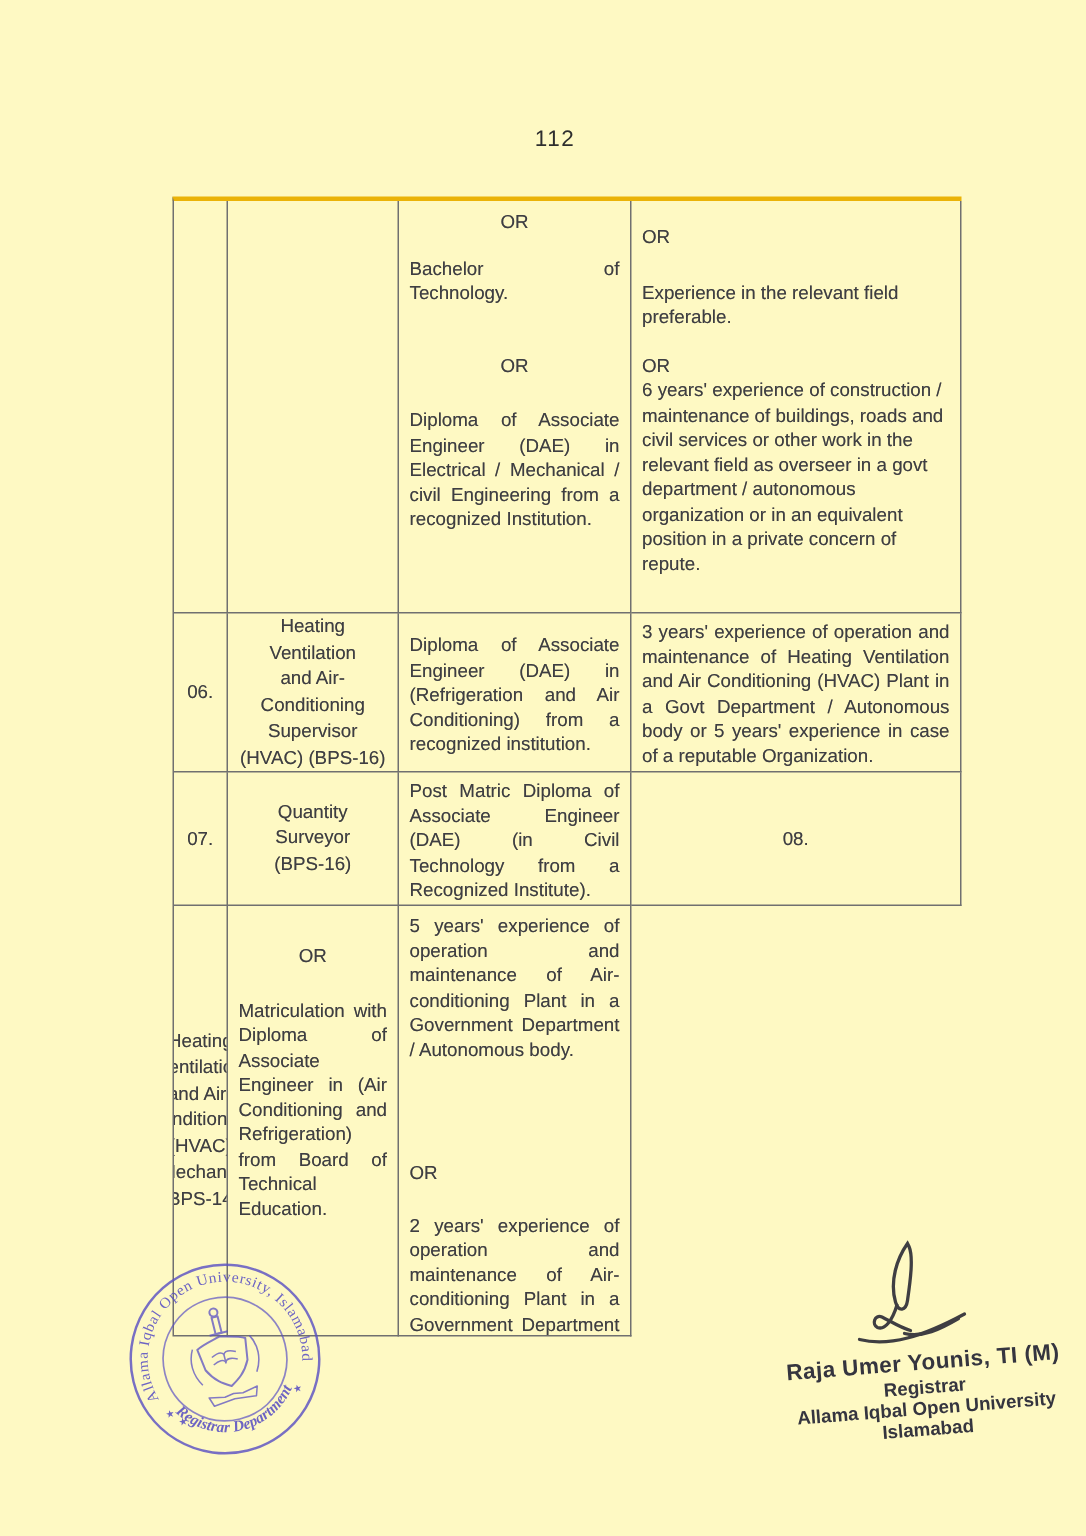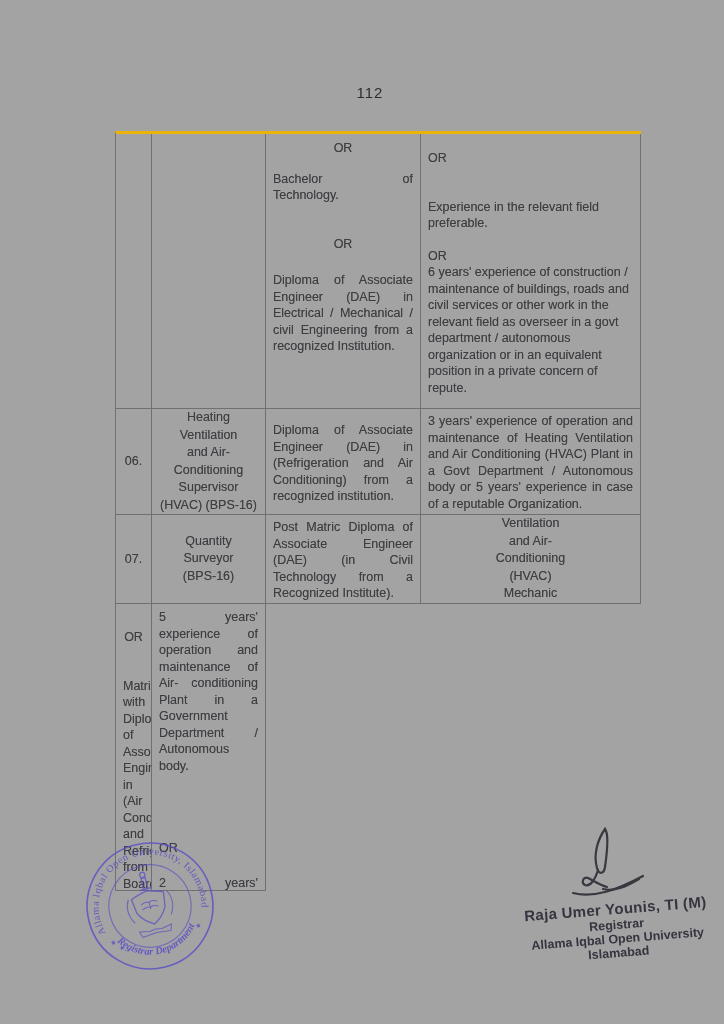--- a/index.html
+++ b/index.html
@@ -1,17 +1,17 @@
 <!DOCTYPE html>
 <html><head>
 <meta charset="utf-8">
 <style>
   html,body{margin:0;padding:0;background:#e8e8e8;}
   .page{
-    position:relative;width:724px;height:1024px;background:#a3a3a3;
+    position:relative;width:724px;height:1024px;background:#fef9c3;
     font-family:"Liberation Sans","DejaVu Sans",sans-serif;
     color:#3e3e42;overflow:hidden;
   }
   .page-number{
     position:absolute;left:0;right:0;top:84px;text-align:center;
     transform:translateX(8px);font-size:15px;letter-spacing:1px;color:#2e2e2e;
   }
   
   .jobs-table{
     position:absolute;left:115px;top:131px;
@@ -30,21 +30,21 @@
     display:flex;align-items:center;justify-content:center;
     text-align:center;padding:4px 5px;
   }
   .pos{white-space:pre-line;line-height:1.4;}
   .para{margin:0;}
   .j{text-align:justify;}
   .or-c{text-align:center;}
   .jline{text-align:justify;text-align-last:justify;}
   sup{font-size:9px;line-height:0;}
   .mt14{margin-top:14px;}.mt15{}.mt16{margin-top:16px;}
-  .mt18{margin-top:18px;}.mt20{margin-top:32px;}.mt28{margin-top:20px;}.mt32{margin-top:32px;}.mt66{margin-top:66px;}
+  .mt18{margin-top:18px;}.mt20{margin-top:20px;}.mt28{margin-top:20px;}.mt32{margin-top:32px;}.mt66{margin-top:66px;}
   .r1q{padding-top:6px;}
   .r1e{padding-top:16px;}
   .r2q{padding-top:13px;}
   .r2e,.r3q,.r3e{padding-top:4px;}
   .r4q,.r4e{padding-top:5px;}
   
   .stamp{
     position:absolute;left:82px;top:838px;width:136px;height:136px;
     transform:rotate(-14deg);opacity:.88;
   }
@@ -100,20 +100,21 @@
     </div>
 
     <div class="cell sn">07.</div>
     <div class="cell pos">Quantity
 Surveyor
 (BPS-16)</div>
     <div class="cell r3q">
       <div class="para j">Post Matric Diploma of Associate Engineer (DAE) (in Civil Technology from a Recognized Institute).</div>
     </div>
 
+    <div class="cell sn">08.</div>
     <div class="cell pos">Heating
 Ventilation
 and Air-
 Conditioning
 (HVAC)
 Mechanic
 (BPS-14)</div>
     <div class="cell r4q">
       <div class="or-c mt28">OR</div>
       <div class="para j mt20">Matriculation with Diploma of Associate Engineer in (Air Conditioning and Refrigeration) from Board of Technical Education.</div>

